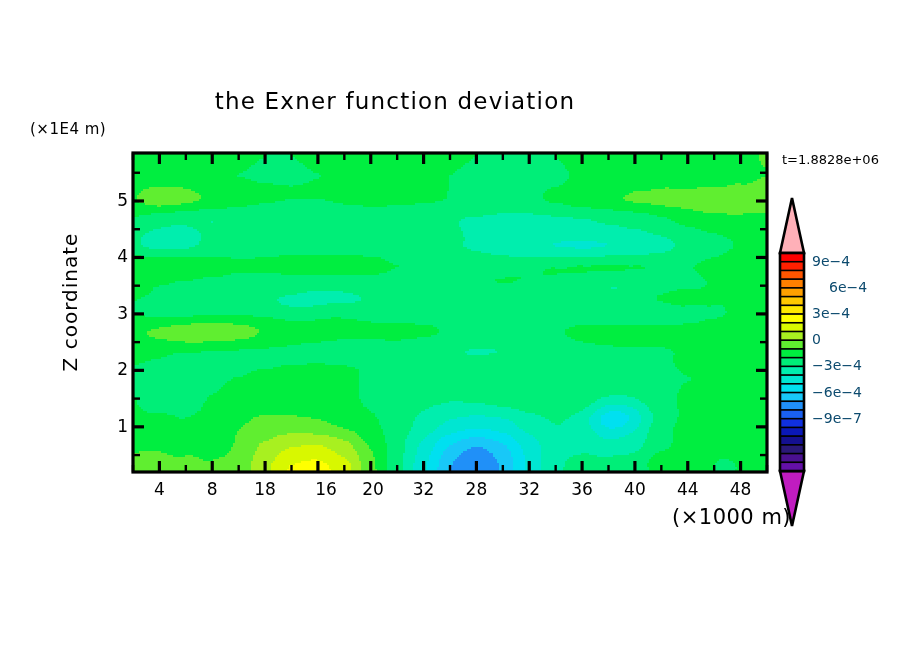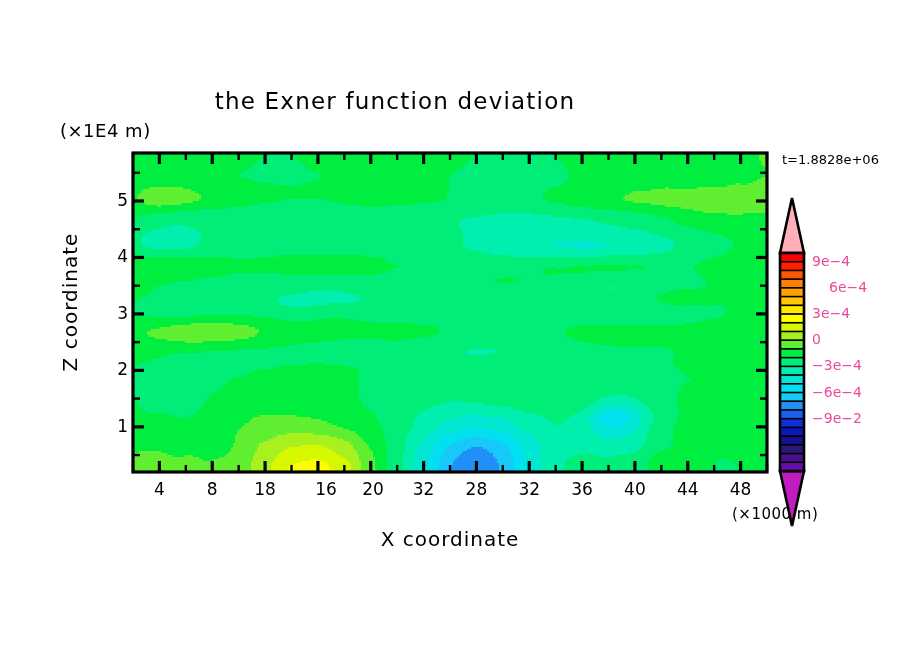--- a/index.html
+++ b/index.html
@@ -29,26 +29,26 @@
     letter-spacing: 0.5px;
   }
   #plot-title {
     left: 0; top: 88px;
     width: 790px;
     text-align: center;
     font-size: 23px;
     letter-spacing: 1.2px;
   }
   #z-unit-label {
-    left: 60px; top: 120px;
-    font-size: 18px;
+    left: 30px; top: 120px;
+    font-size: 15px;
   }
   #x-unit-label {
-    left: 720px; top: 505px;
-    font-size: 15px;
+    left: 660px; top: 505px;
+    font-size: 21px;
     margin-left: 12px;
   }
   #x-axis-title {
     left: 133px; top: 527px;
     width: 634px;
     text-align: center;
     font-size: 20px;
     letter-spacing: 1px;
   }
   #y-axis-title {
@@ -77,36 +77,35 @@
     position: absolute;
     font-size: 17px;
     color: #000;
     text-align: right;
     width: 30px;
     left: 98px;
   }
   .cbar-label {
     position: absolute;
     font-size: 14px;
-    color: #ec4899;
+    color: #0c4a6e;
     left: 812px;
     white-space: pre;
   }
   svg { display: block; }
 </style>
 </head>
 <body>
 
 <div id="root">
 
   <div class="txt" id="plot-title">the Exner function deviation</div>
   <div class="txt" id="z-unit-label">(×1E4 m)</div>
   <div class="txt" id="time-annotation">t=1.8828e+06</div>
 
-  <div class="txt" id="x-axis-title">X coordinate</div>
   <div class="txt" id="x-unit-label">(×1000 m)</div>
   <div class="txt" id="y-axis-title">Z coordinate</div>
 
   <div id="tick-labels-x">
       <div class="tick-label-x" style="left: 139.417px;">4</div>
       <div class="tick-label-x" style="left: 192.25px;">8</div>
       <div class="tick-label-x" style="left: 245.083px;">18</div>
       <div class="tick-label-x" style="left: 306px;">16</div>
       <div class="tick-label-x" style="left: 353px; text-align: center;">20</div>
       <div class="tick-label-x" style="left: 403.583px;">32</div>
@@ -124,21 +123,21 @@
       <div class="tick-label-y" style="top: 246.451px;">4</div>
       <div class="tick-label-y" style="top: 189.991px;">5</div>
     </div>
   <div id="cbar-labels">
       <div class="cbar-label" style="top: 252.72px;">9e−4</div>
       <div class="cbar-label" style="top: 278.88px; margin-left: 17px;">6e−4</div>
       <div class="cbar-label" style="top: 305.04px;">3e−4</div>
       <div class="cbar-label" style="top: 331.2px;">0</div>
       <div class="cbar-label" style="top: 357.36px;">−3e−4</div>
       <div class="cbar-label" style="top: 383.52px;">−6e−4</div>
-      <div class="cbar-label" style="top: 409.68px;">−9e−2</div>
+      <div class="cbar-label" style="top: 409.68px;">−9e−7</div>
     </div>
 
   <svg id="contour-svg" width="904" height="654" style="position:absolute;left:0;top:0;">
     <defs>
       <clipPath id="plotclip">
           <rect x="133" y="153" width="634" height="319"></rect>
         </clipPath>
       <clipPath id="cbarclip">
           <rect x="780" y="253" width="24" height="218"></rect>
         </clipPath>

